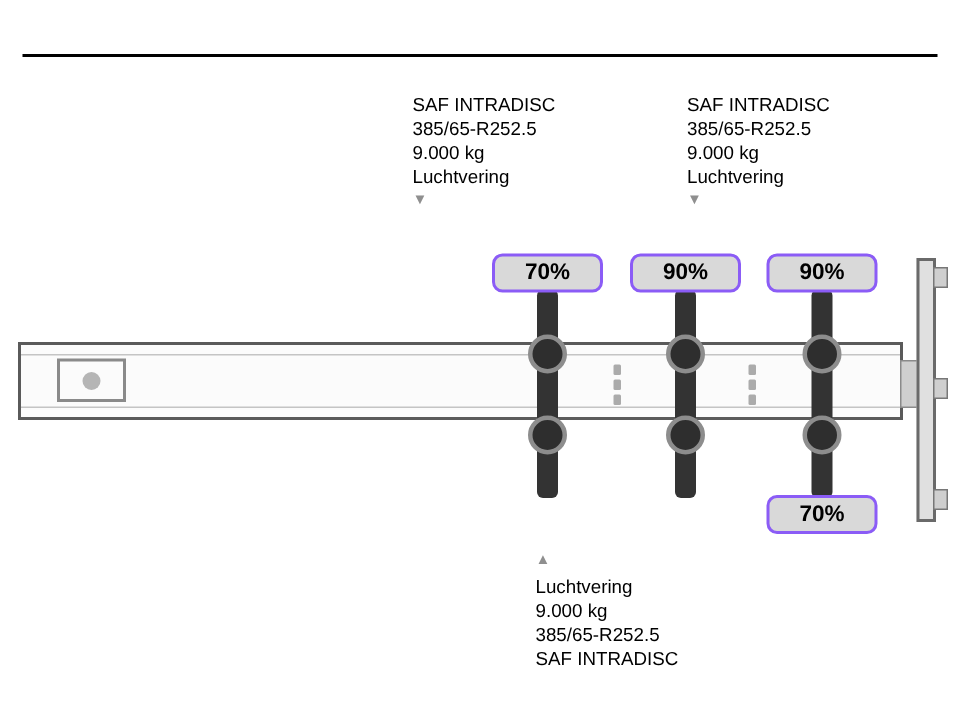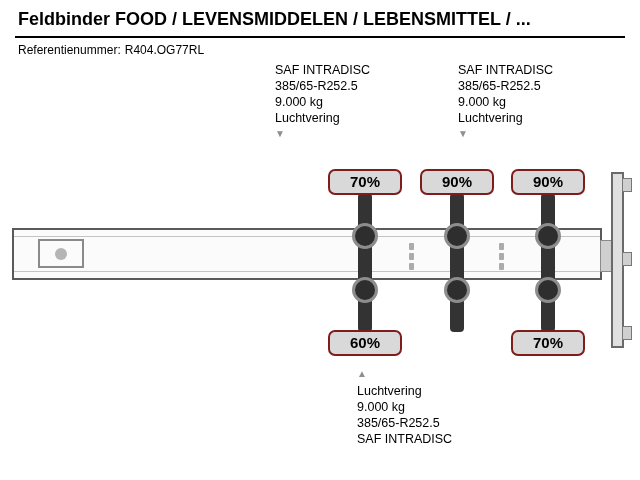--- a/index.html
+++ b/index.html
@@ -46,34 +46,30 @@
   .axle { position:absolute; width:74px; height:187px; }
   .axle-1 { left:328px; top:169px; }
   .axle-2 { left:420px; top:169px; }
   .axle-3 { left:511px; top:169px; }
   .axle-bar { position:absolute; left:30px; top:24px; width:14px; height:139px;
               background:#333; border-radius:4px; }
   .wheel { position:absolute; left:24px; width:20px; height:20px; border-radius:50%;
            background:#2e2e2e; border:3px solid #8d8d8d; }
   .wheel-top { top:54px; } .wheel-bottom { top:108px; }
   .tread-box { position:absolute; left:0; width:74px; height:26px; background:#d9d9d9;
-               border:2px solid #7f1d1d; border-radius:7px; box-sizing:border-box;
+               border:2px solid #8b5cf6; border-radius:7px; box-sizing:border-box;
                font-size:15px; font-weight:bold; text-align:center; line-height:21px; }
   .tread-top { top:0; } .tread-bottom { top:161px; }
 </style>
 </head>
 <body>
 
 <div class="page">
 
-  <div class="title">Feldbinder FOOD / LEVENSMIDDELEN / LEBENSMITTEL / ...</div>
   <div class="title-rule"></div>
-  <div class="reference">
-    <span class="lbl">Referentienummer:</span><span class="val">R404.OG77RL</span>
-  </div>
 
   <div class="spec spec-top-1">
     <div>SAF INTRADISC</div>
     <div>385/65-R252.5</div>
     <div>9.000 kg</div>
     <div>Luchtvering</div>
     <div class="arrow">▼</div>
   </div>
 
   <div class="spec spec-top-2">
@@ -108,23 +104,20 @@
     <i class="tab tab3"></i>
   </div>
 
   <div class="axle axle-1">
     <div class="axle-bar"></div>
     <div class="wheel wheel-top"></div>
     <div class="wheel wheel-bottom"></div>
     <div class="tread-box tread-top">
       <span>70%</span>
     </div>
-    <div class="tread-box tread-bottom">
-      <span>60%</span>
-    </div>
   </div>
 
   <div class="axle axle-2">
     <div class="axle-bar"></div>
     <div class="wheel wheel-top"></div>
     <div class="wheel wheel-bottom"></div>
     <div class="tread-box tread-top">
       <span>90%</span>
     </div>
   </div>

